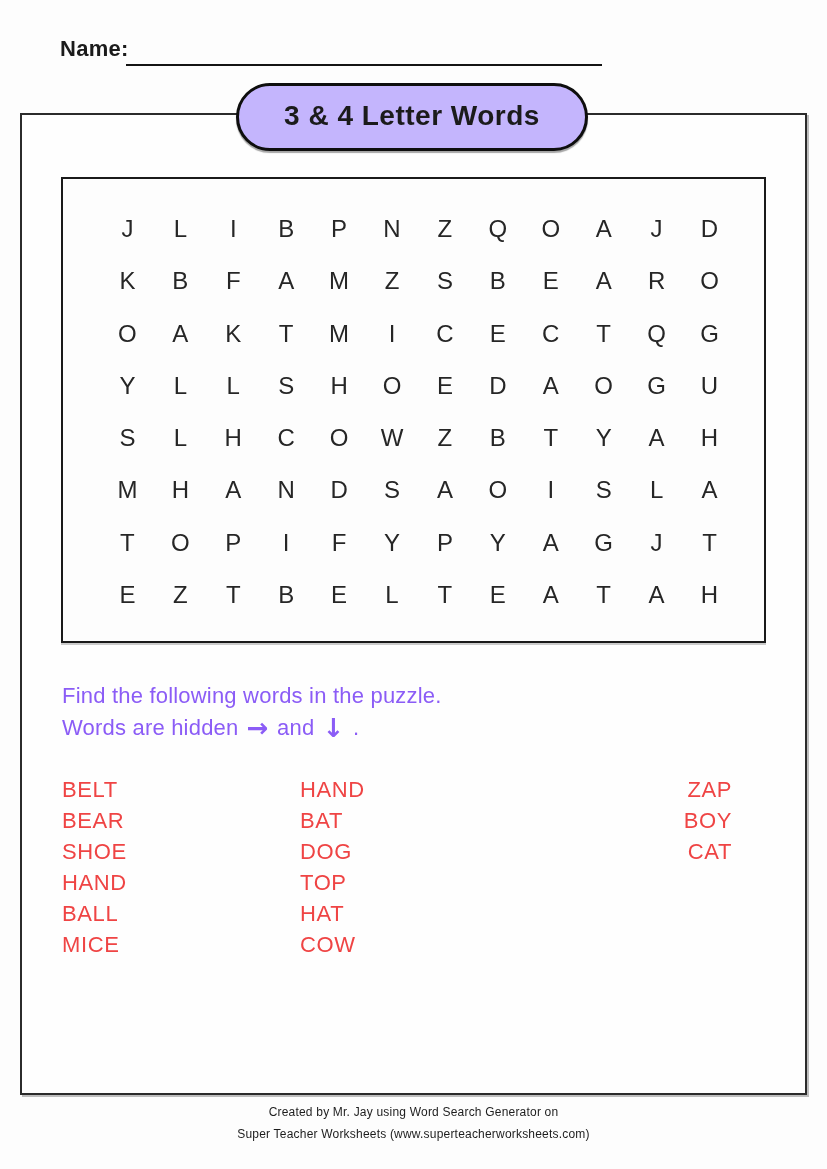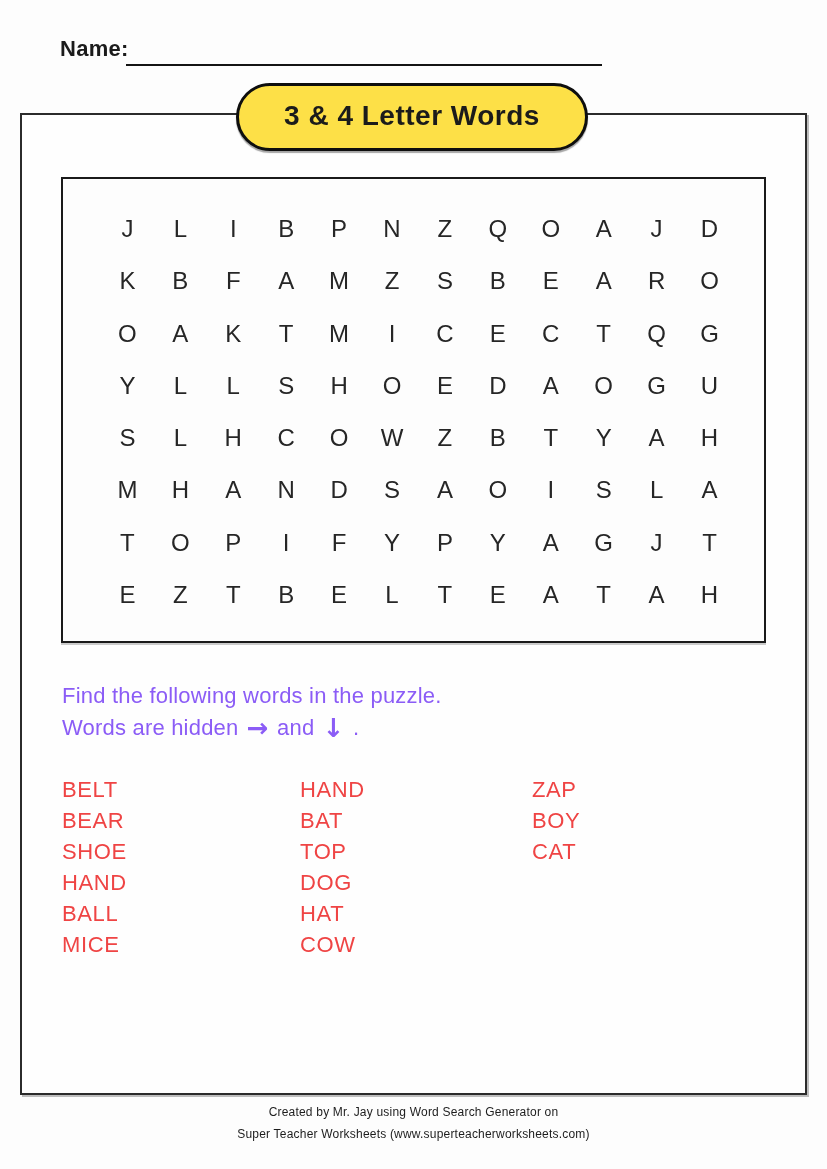--- a/index.html
+++ b/index.html
@@ -35,21 +35,21 @@
     border: 2px solid #2b2b2b;
     background: #fefefe;
     box-shadow: 2px 2px 0 rgba(0,0,0,0.25);
   }
 
   
   .title-pill {
     position: absolute;
     left: 236px; top: 83px;
     width: 352px; height: 68px;
-    background: #fde047;
+    background: #c4b5fd;
     border: 3px solid #0e0e0e;
     border-radius: 36px;
     display: flex;
     align-items: center;
     justify-content: center;
     z-index: 3;
     box-shadow: 0 2px 1px rgba(0,0,0,0.35);
   }
   .title-pill .title-text {
     font-size: 28px;
@@ -100,21 +100,21 @@
 
   
   .word-list {
     position: absolute;
     left: 62px; top: 774px;
     display: flex;
   }
   .word-column { display: block; }
   .word-column:nth-child(1) { width: 238px; }
   .word-column:nth-child(2) { width: 232px; }
-  .word-column:nth-child(3) { width: 200px; }
+  .word-column:nth-child(3) { width: 200px; text-align: right; }
   .word-column .word {
     font-size: 22px;
     line-height: 31px;
     letter-spacing: 0.6px;
     color: #ef4444;
   }
 
   
   .footer {
     position: absolute;
@@ -254,22 +254,22 @@
       <div class="word">BELT</div>
       <div class="word">BEAR</div>
       <div class="word">SHOE</div>
       <div class="word">HAND</div>
       <div class="word">BALL</div>
       <div class="word">MICE</div>
     </div>
   <div class="word-column">
       <div class="word">HAND</div>
       <div class="word">BAT</div>
+      <div class="word">DOG</div>
       <div class="word">TOP</div>
-      <div class="word">DOG</div>
       <div class="word">HAT</div>
       <div class="word">COW</div>
     </div>
   <div class="word-column">
       <div class="word">ZAP</div>
       <div class="word">BOY</div>
       <div class="word">CAT</div>
     </div>
 </div>
 

